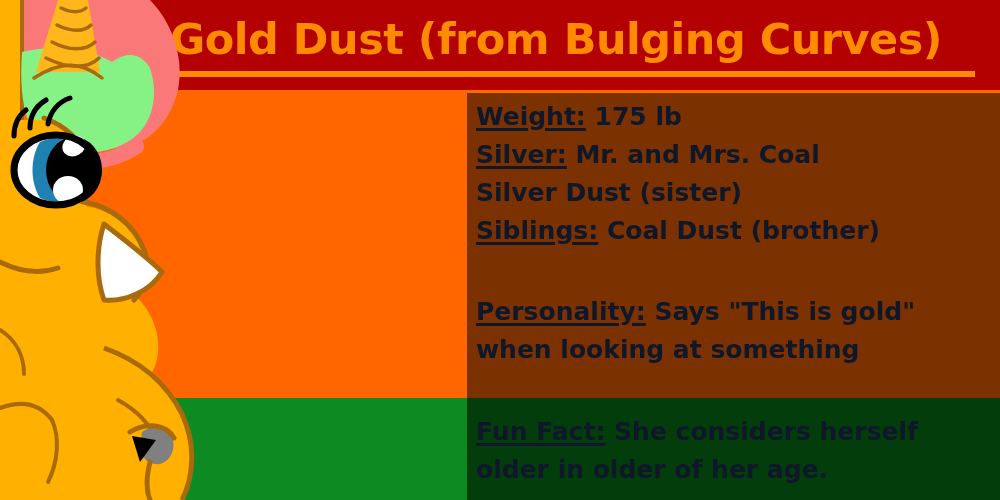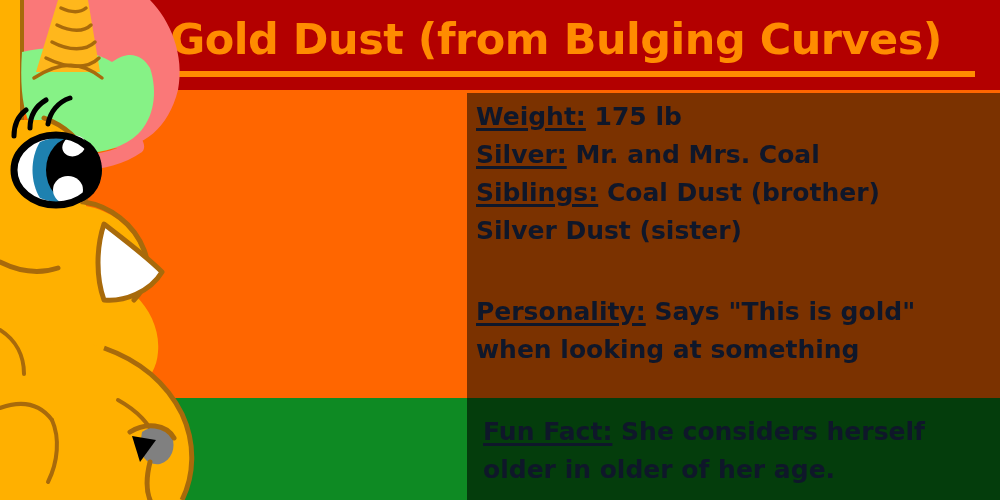--- a/index.html
+++ b/index.html
@@ -41,21 +41,21 @@
   .info-block {
     position:absolute; left:476px;
     color:#0f172a;
     font-family:"DejaVu Sans", sans-serif;
     font-size:25px; font-weight:bold;
     line-height:38px;
     white-space:nowrap;
   }
   #info-top     { top:98px; }
   #info-person  { top:293px; }
-  #info-fun     { top:413px;margin-left:7px; }
+  #info-fun     { top:413px; }
   .lbl { text-decoration:underline; text-decoration-thickness:3px; text-underline-offset:3px; }
   .ln { display:block; }
 
   
   #pony { position:absolute; left:0; top:0; width:260px; height:500px; }
 </style>
 </head>
 <body>
 
 <div id="card">
@@ -70,24 +70,24 @@
     <div class="header-underline"></div>
   </div>
 
   <div class="info-block" id="info-top">
     <span class="ln">
       <span class="lbl">Weight:</span><span> 175 lb</span>
     </span>
     <span class="ln">
       <span class="lbl">Silver:</span><span> Mr. and Mrs. Coal</span>
     </span>
+    <span class="ln">Silver Dust (sister)</span>
     <span class="ln">
       <span class="lbl">Siblings:</span><span> Coal Dust (brother)</span>
     </span>
-    <span class="ln">Silver Dust (sister)</span>
   </div>
 
   <div class="info-block" id="info-person">
     <span class="ln">
       <span class="lbl">Personality:</span><span> Says "This is gold"</span>
     </span>
     <span class="ln">when looking at something</span>
   </div>
 
   <div class="info-block" id="info-fun">

